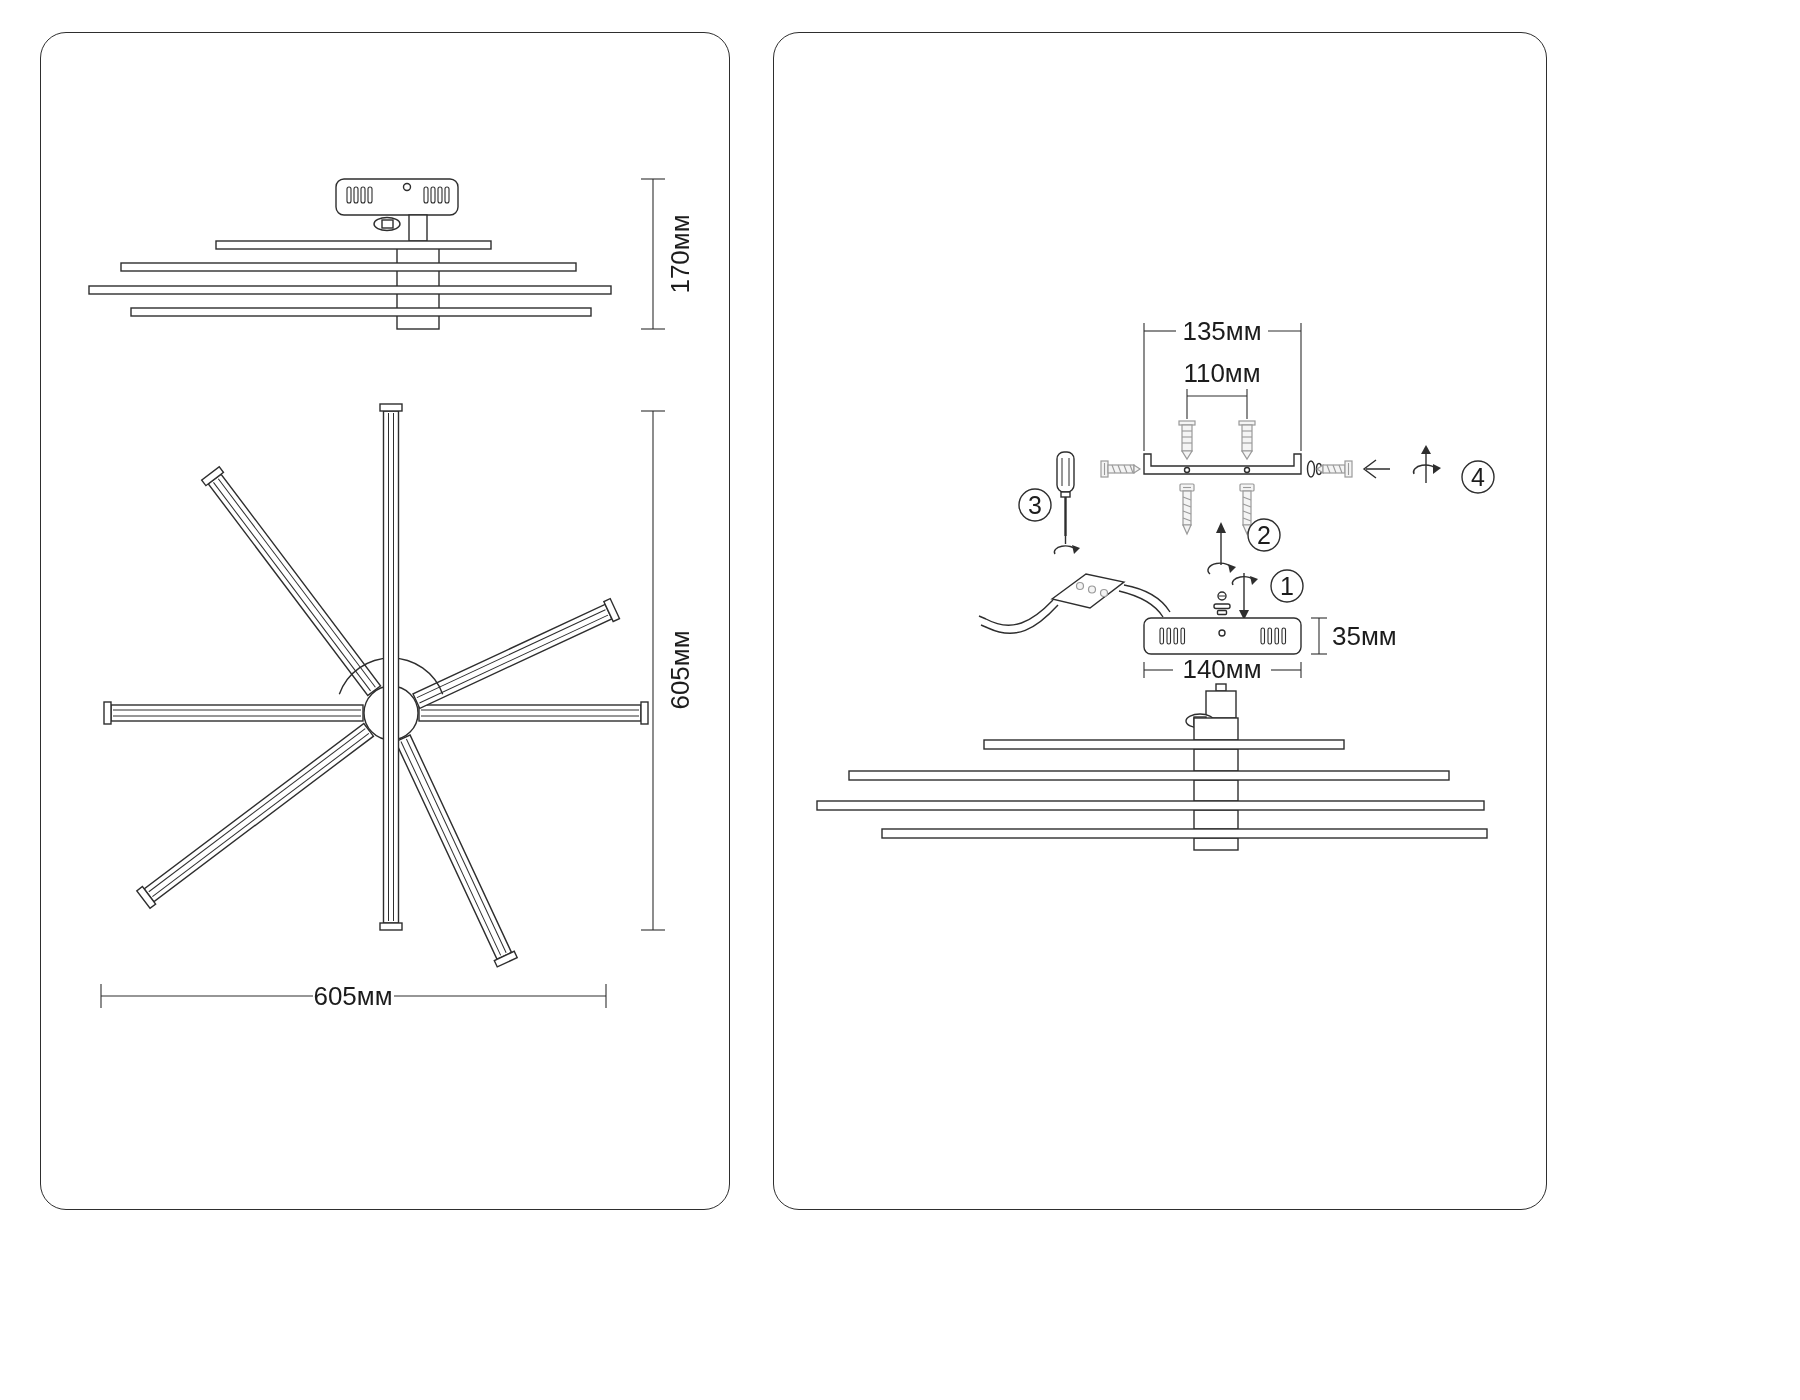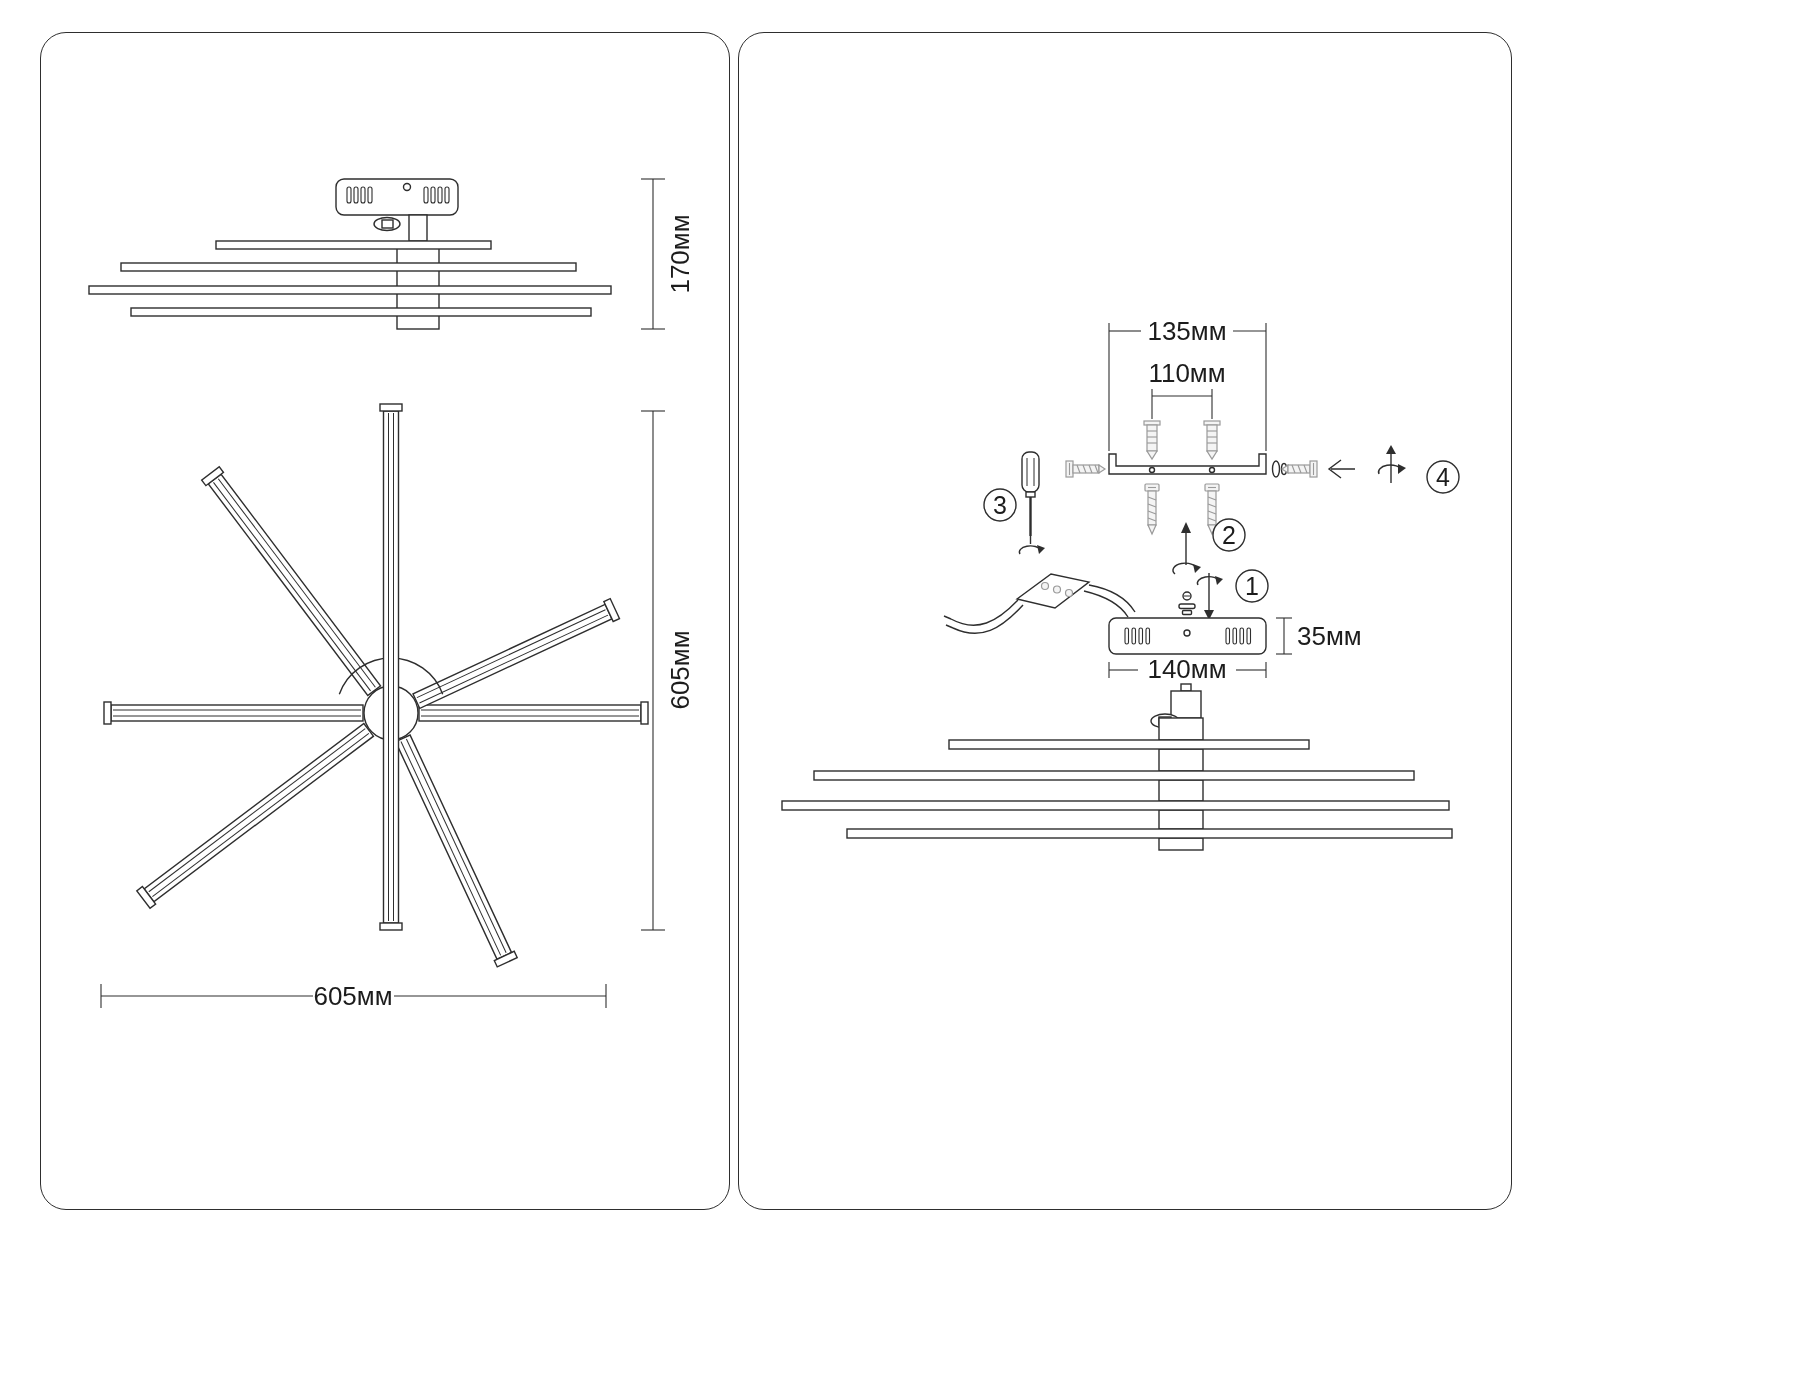--- a/index.html
+++ b/index.html
@@ -1,20 +1,20 @@
 <!DOCTYPE html>
 <html><head>
 <meta charset="utf-8">
 <style>
   html,body{margin:0;padding:0;background:#fff;}
   #page{position:relative;width:1800px;height:1400px;background:#fff;overflow:hidden;
         font-family:"Liberation Sans",sans-serif;}
   .panel{position:absolute;background:#fff;border:1.6px solid #2e2e2e;border-radius:26px;}
   #panel-left{left:40px;top:32px;width:688px;height:1176px;}
-  #panel-right{left:738px;top:32px;width:772px;height:1176px;}
+  #panel-right{left:773px;top:32px;width:772px;height:1176px;}
   svg{display:block;}
   .fw{fill:#fff;stroke:#2e2e2e;stroke-width:1.4;}
   .ln{fill:none;stroke:#2e2e2e;stroke-width:1.4;}
   .thin{fill:none;stroke:#2e2e2e;stroke-width:1;}
   .slot{fill:#fff;stroke:#2e2e2e;stroke-width:1.1;}
   .dim{fill:none;stroke:#2e2e2e;stroke-width:1.1;}
   .lbl{font-family:"Liberation Sans",sans-serif;font-size:26px;fill:#1c1c1c;text-anchor:middle;}
   .lbl-s{text-anchor:start;}
   .num{font-family:"Liberation Sans",sans-serif;font-size:25px;fill:#1c1c1c;text-anchor:middle;}
   .gray{fill:#f4f4f4;stroke:#9a9a9a;stroke-width:1.2;}

